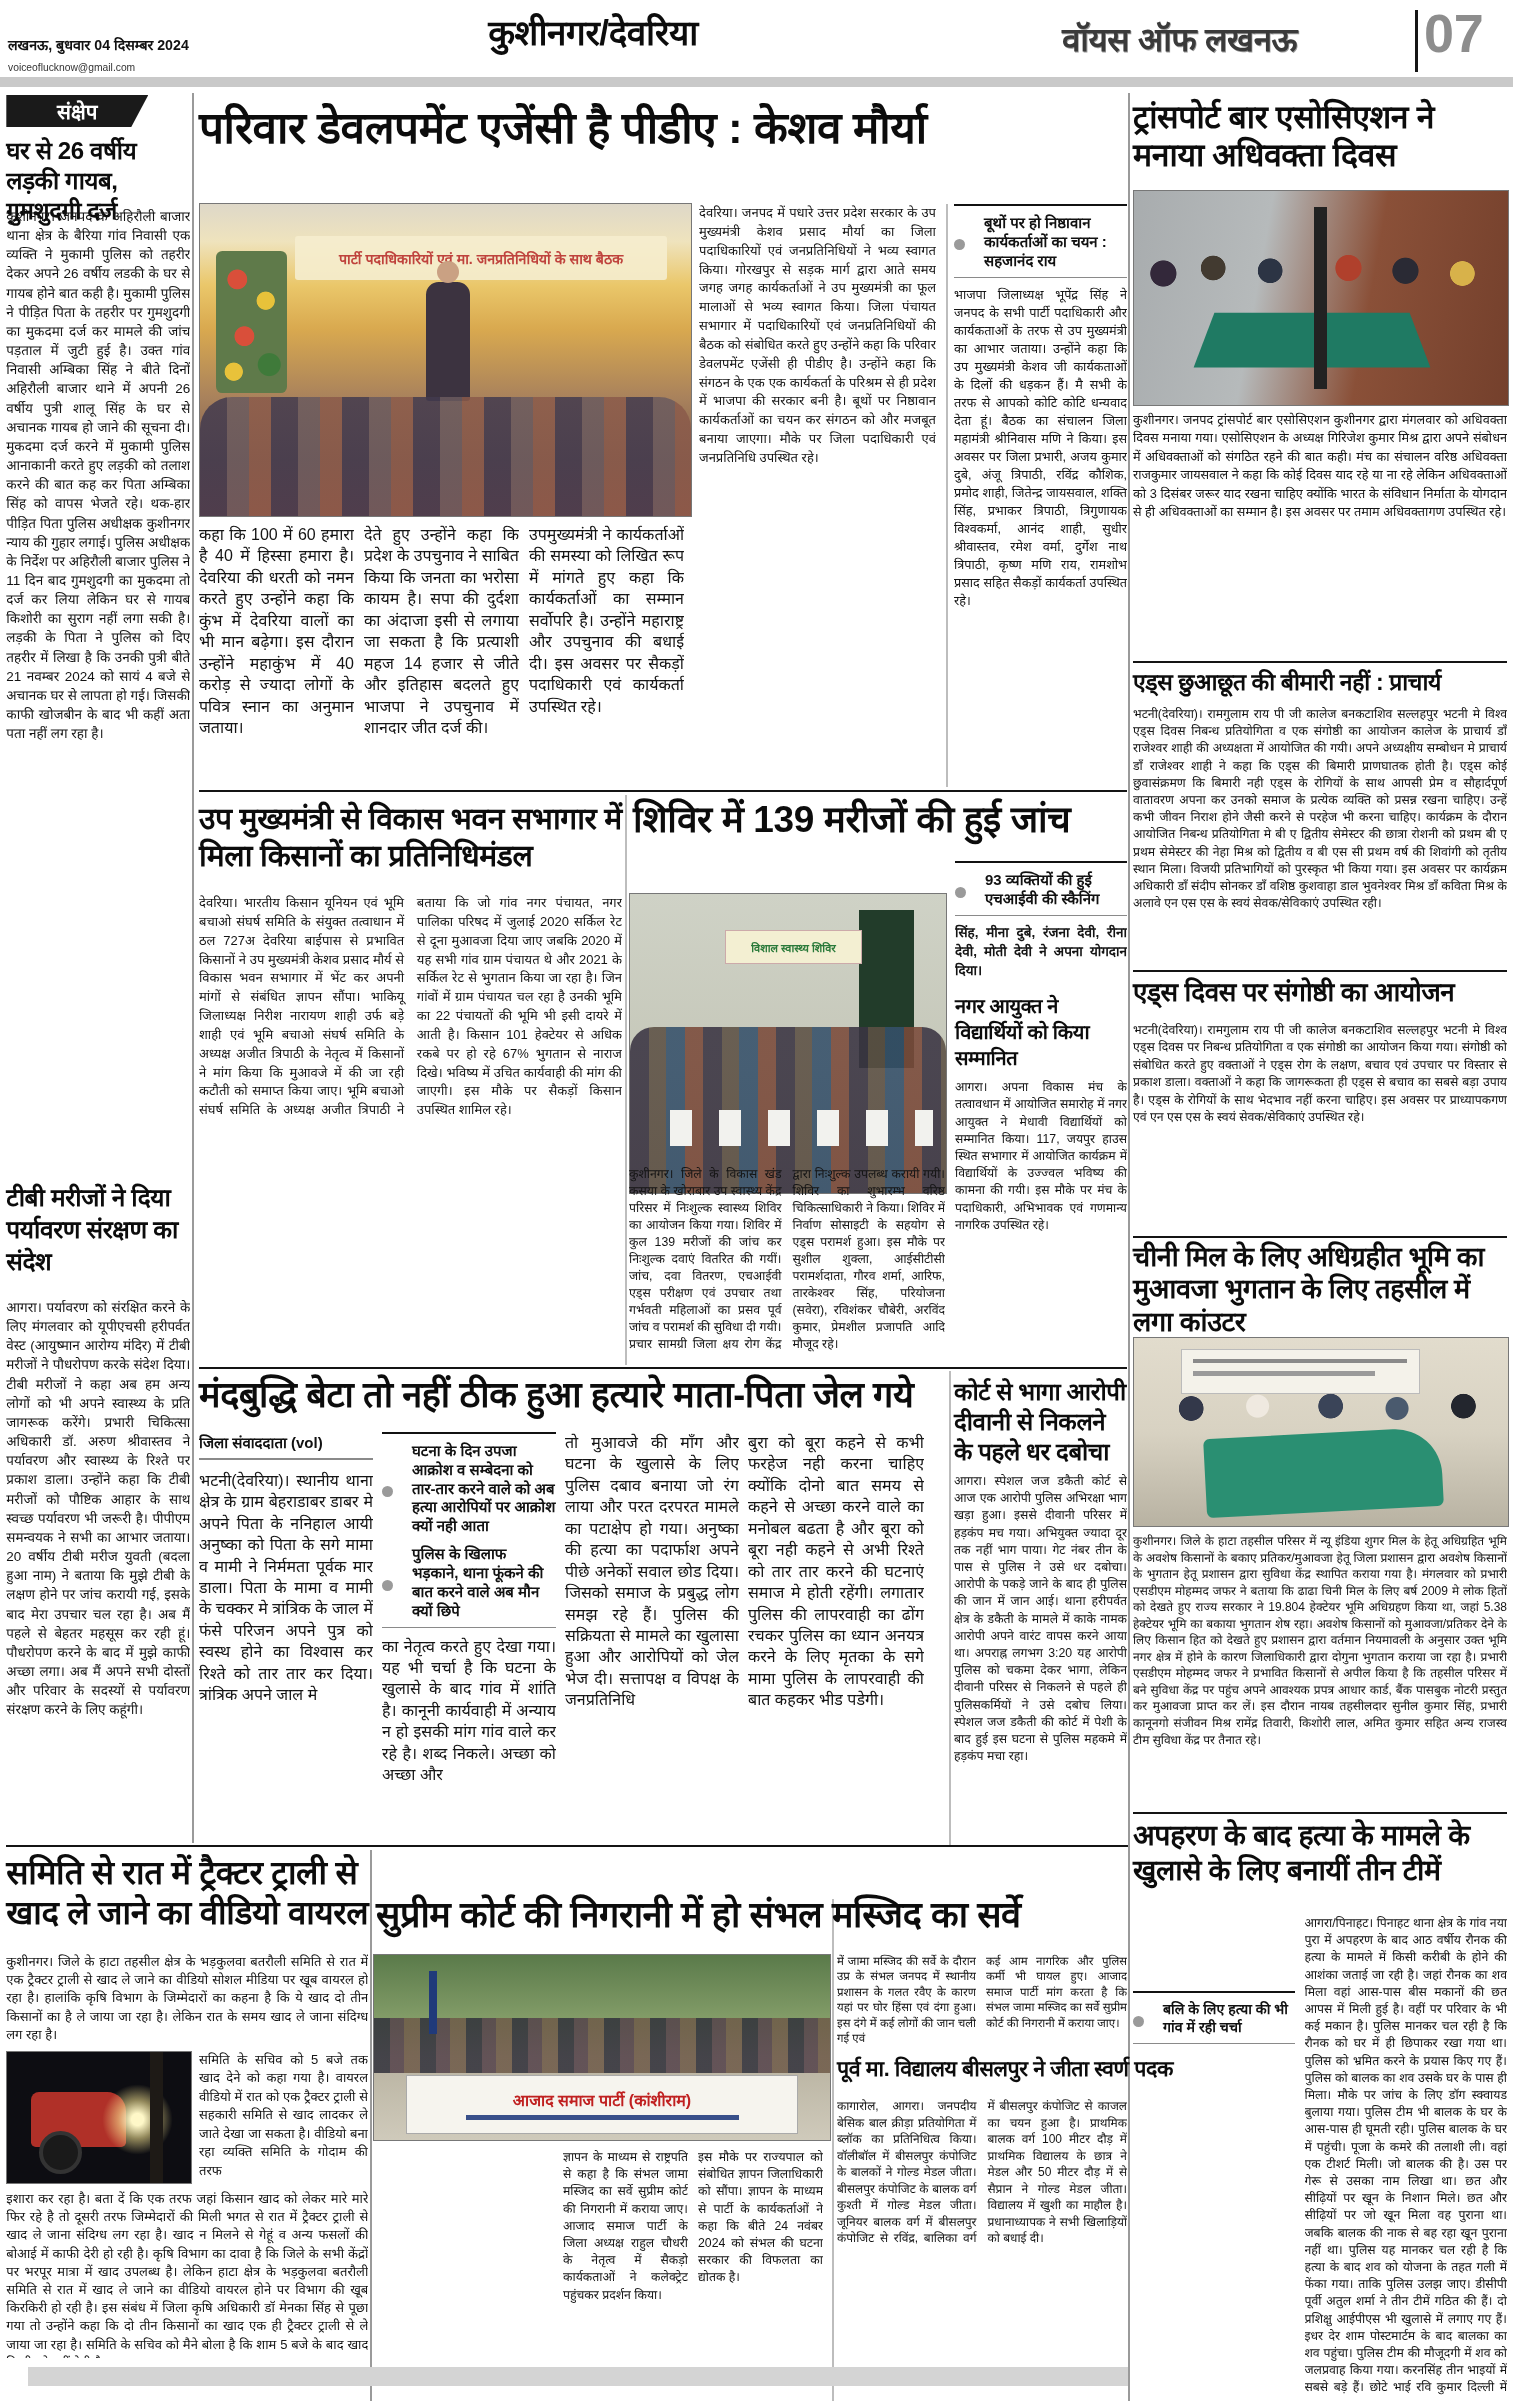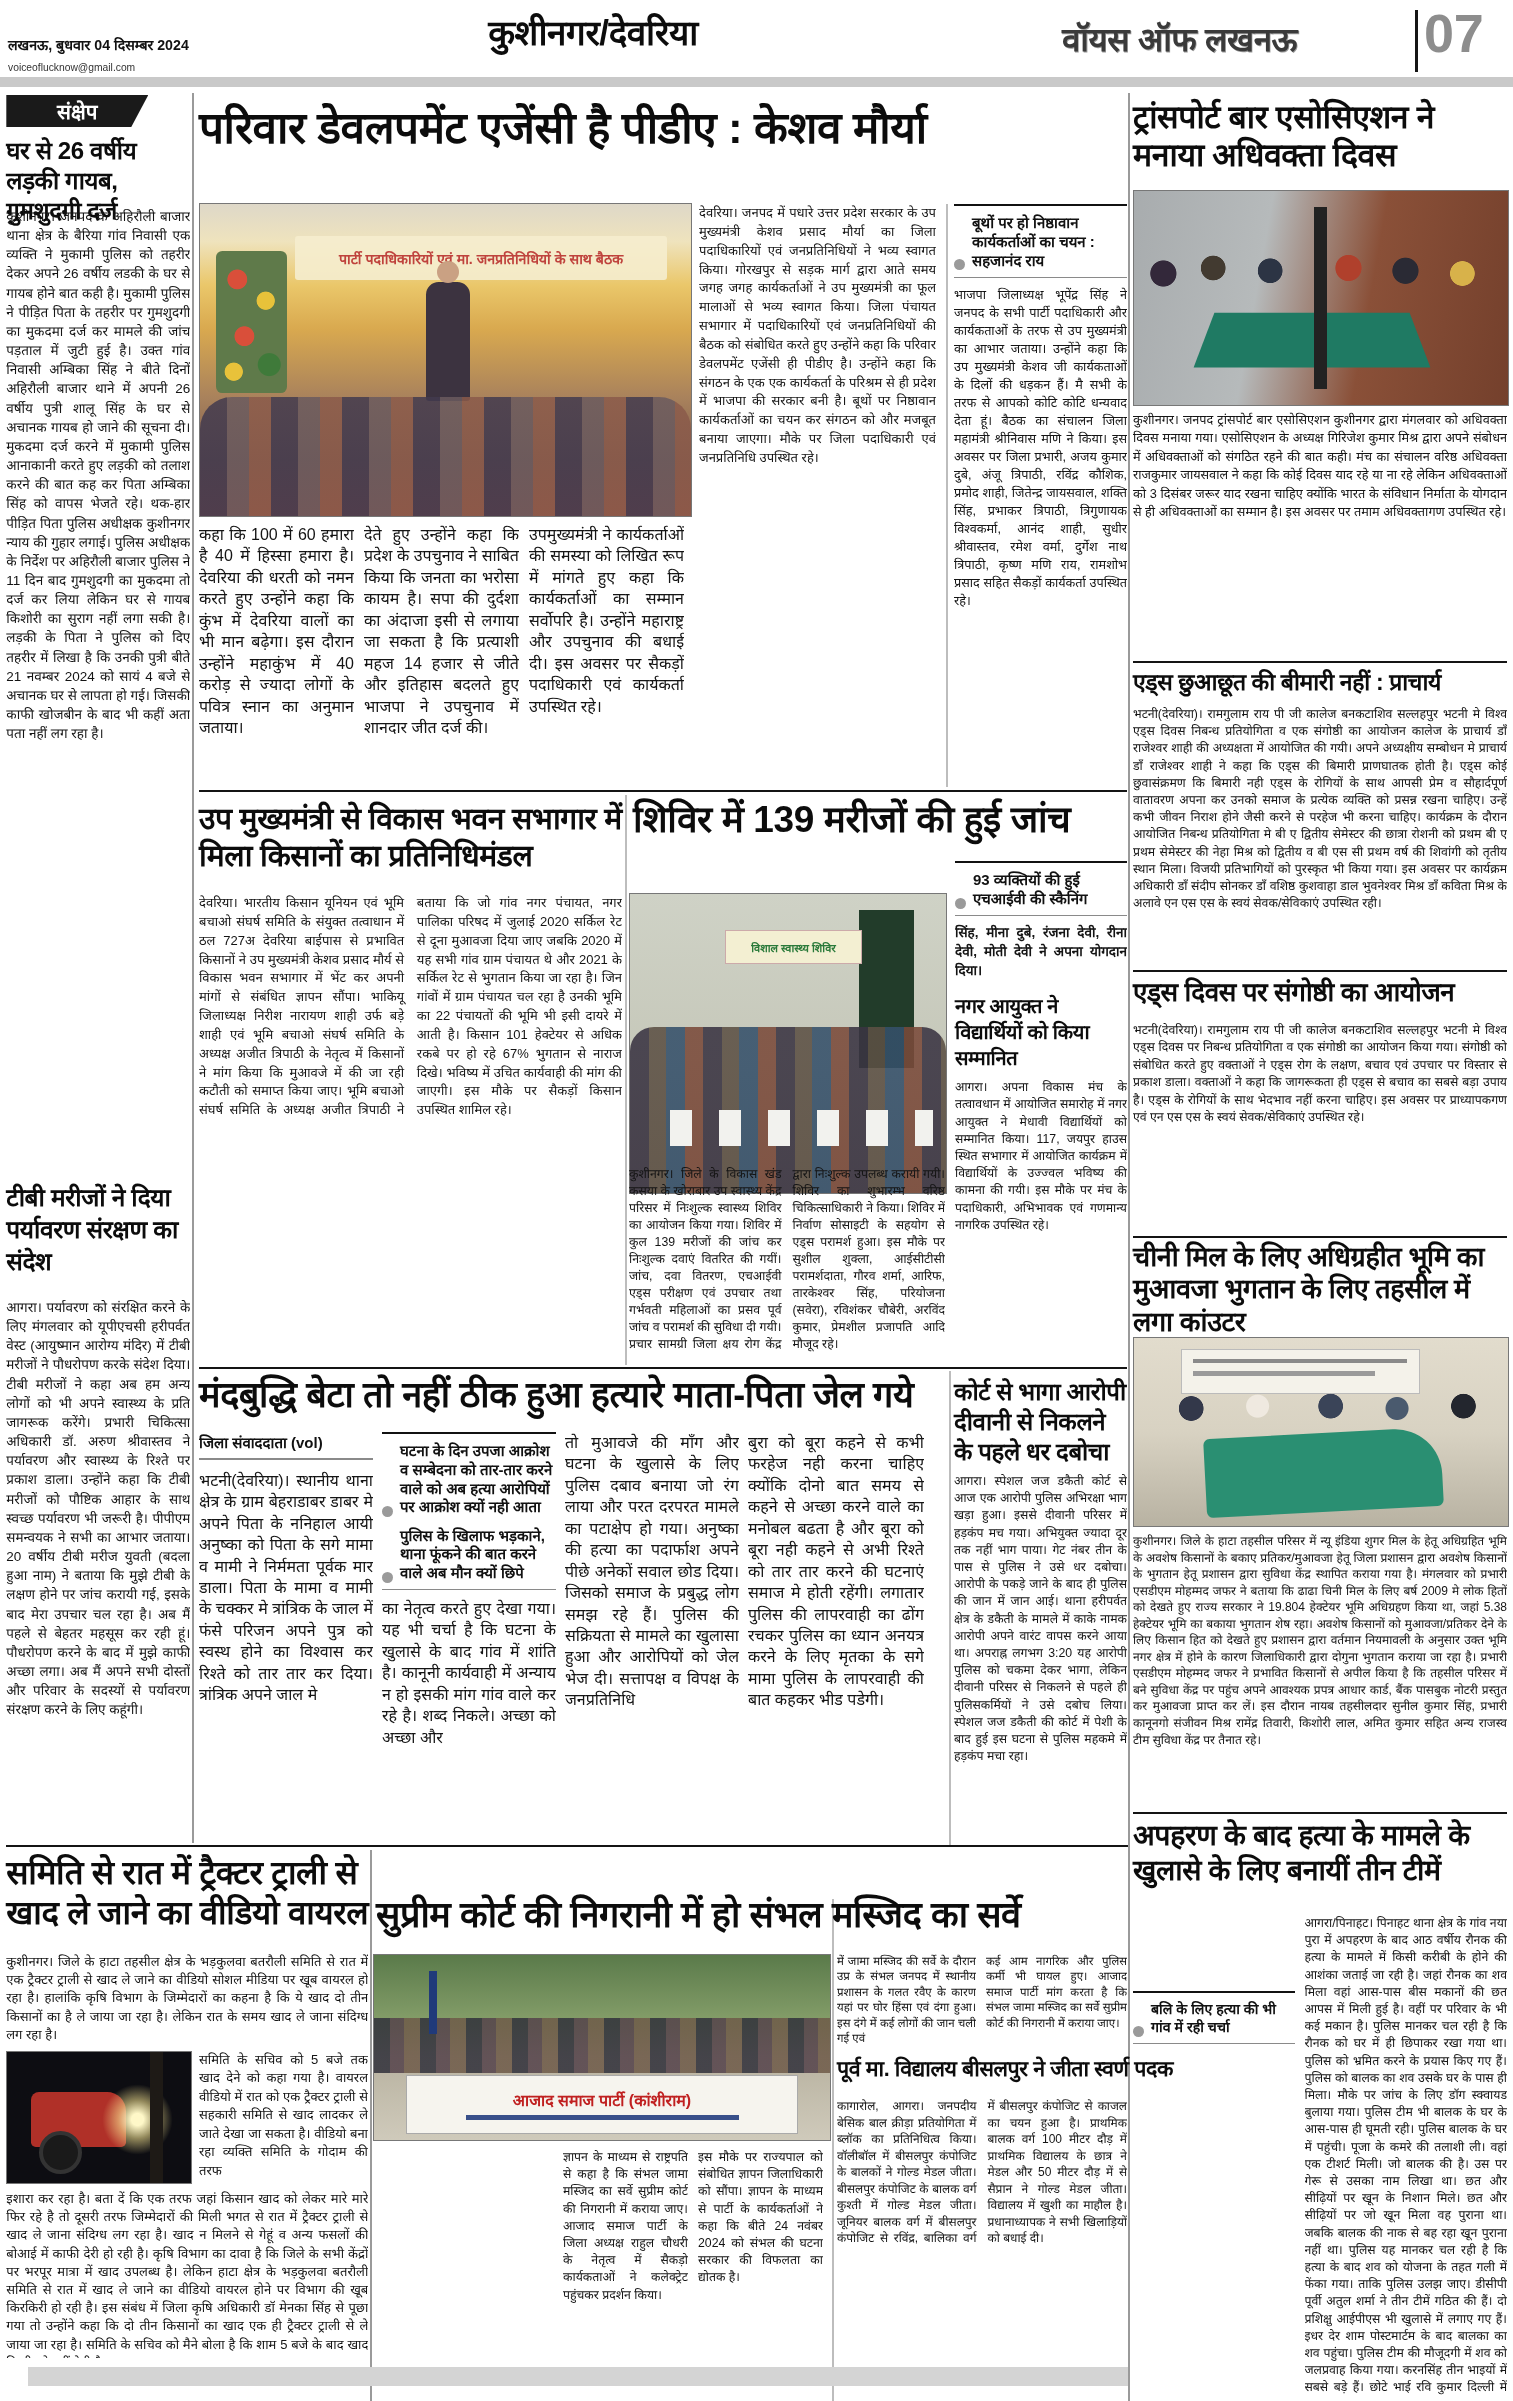--- a/index.html
+++ b/index.html
@@ -6,21 +6,21 @@
   .page{position:relative;width:1514px;height:2401px;background:#ffffff;
         font-family:"Liberation Sans","DejaVu Sans",sans-serif;color:#111;overflow:hidden;}
   .abs{position:absolute;}
   .body{font-size:16px;line-height:1.34;text-align:justify;color:#141414;overflow:hidden;}
   .head{font-weight:bold;color:#0c0c0c;line-height:1.15;letter-spacing:-0.4px;}
   .nowrap{white-space:nowrap;}
   .vrule{position:absolute;width:1.6px;background:#9a9a9a;}
   .hrule{position:absolute;height:2.4px;background:#141414;}
   .hrule2{position:absolute;height:1.6px;background:#141414;}
   .bullet-block{border-top:2.4px solid #111;border-bottom:1.6px solid #8a8a8a;padding:8px 0 6.3px 0;}
-  .bullet-row{display:flex;gap:7px;align-items:flex-end;}
+  .bullet-row{display:flex;gap:19px;align-items:center;}
   .dot{flex:0 0 11px;width:11px;height:11px;border-radius:50%;background:#9a9a9a;margin-top:4.7px;}
   .btext{font-weight:bold;font-size:15px;line-height:1.25;}
   .byline{font-weight:bold;font-size:15px;border-bottom:2.4px solid #8a8a8a;padding-bottom:6.3px;margin-bottom:9.5px;}
   .photo{position:absolute;overflow:hidden;background:#9b9b9b;border:0.8px solid #777;}
   .brieftag{background:#1a1a1a;color:#fff;font-weight:bold;font-size:20.6px;
             display:flex;align-items:center;justify-content:center;
             clip-path:polygon(0 0,100% 0,88% 100%,0 100%);}
   .crowd{position:absolute;left:0;right:0;bottom:0;}
 </style>
 </head>

